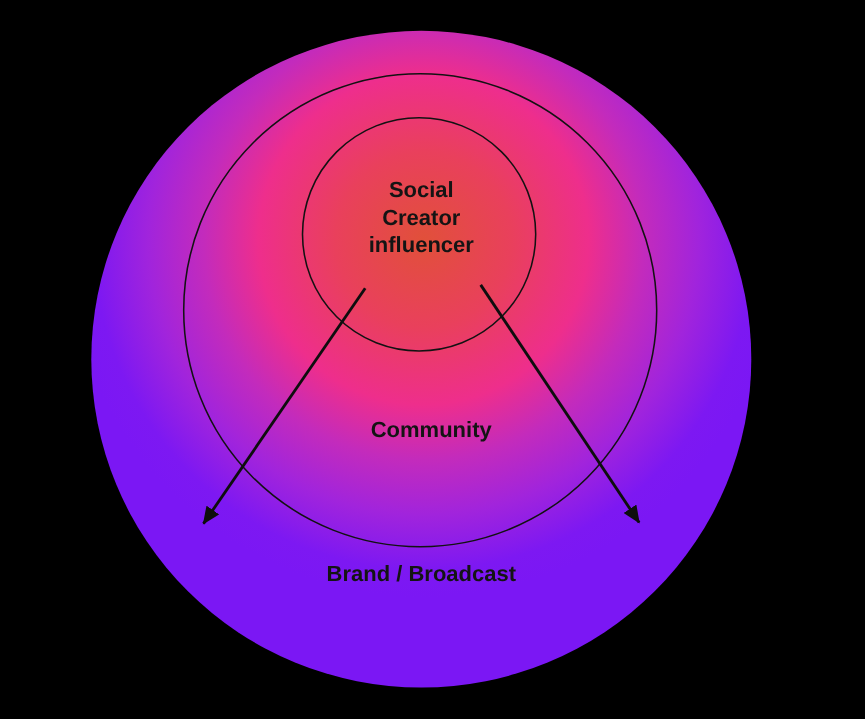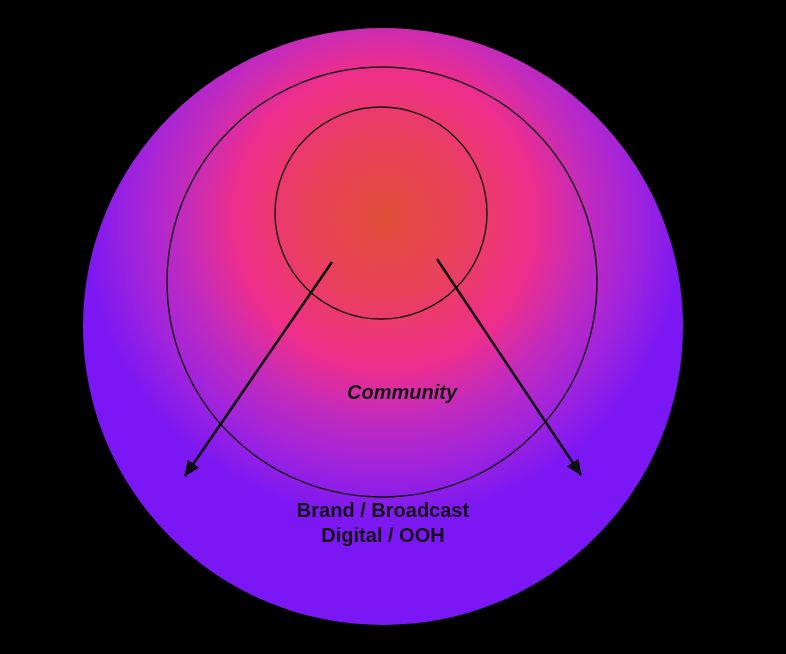--- a/index.html
+++ b/index.html
@@ -56,21 +56,21 @@
     position: absolute;
     transform: translate(-50%, -50%);
     text-align: center;
     color: #141414;
     font-weight: bold;
     font-size: 20px;
     line-height: 25px;
     white-space: nowrap;
   }
   .label-inner   { left: 383px; top: 199px; }
-  .label-middle  { left: 402px; top: 392px; font-style: italic; }
+  .label-middle  { left: 392px; top: 392px; }
   .label-outer   { left: 383px; top: 523px; }
 </style>
 </head>
 <body>
 
 <div class="canvas">
 
   <div class="outer-disc"></div>
 
   <svg class="overlay" viewBox="0 0 786 654">
@@ -80,23 +80,27 @@
       </marker>
     </defs>
 
     <circle class="ring-outline" cx="382" cy="282" r="215"></circle>
     <circle class="ring-outline" cx="381" cy="213" r="106"></circle>
 
     <line class="arrow-line" x1="332" y1="262" x2="185" y2="476" marker-end="url(#arrowhead)"></line>
     <line class="arrow-line" x1="437" y1="259" x2="581" y2="475" marker-end="url(#arrowhead)"></line>
   </svg>
 
+  <div class="label label-inner">
+    <div>Social</div>
+    <div>Creator</div>
+    <div>influencer</div>
+  </div>
 
   <div class="label label-middle">
     <div>Community</div>
   </div>
 
   <div class="label label-outer">
     <div>Brand / Broadcast</div>
-    <div>Digital / OOH</div>
   </div>
 
 </div>
 
 </body></html>

